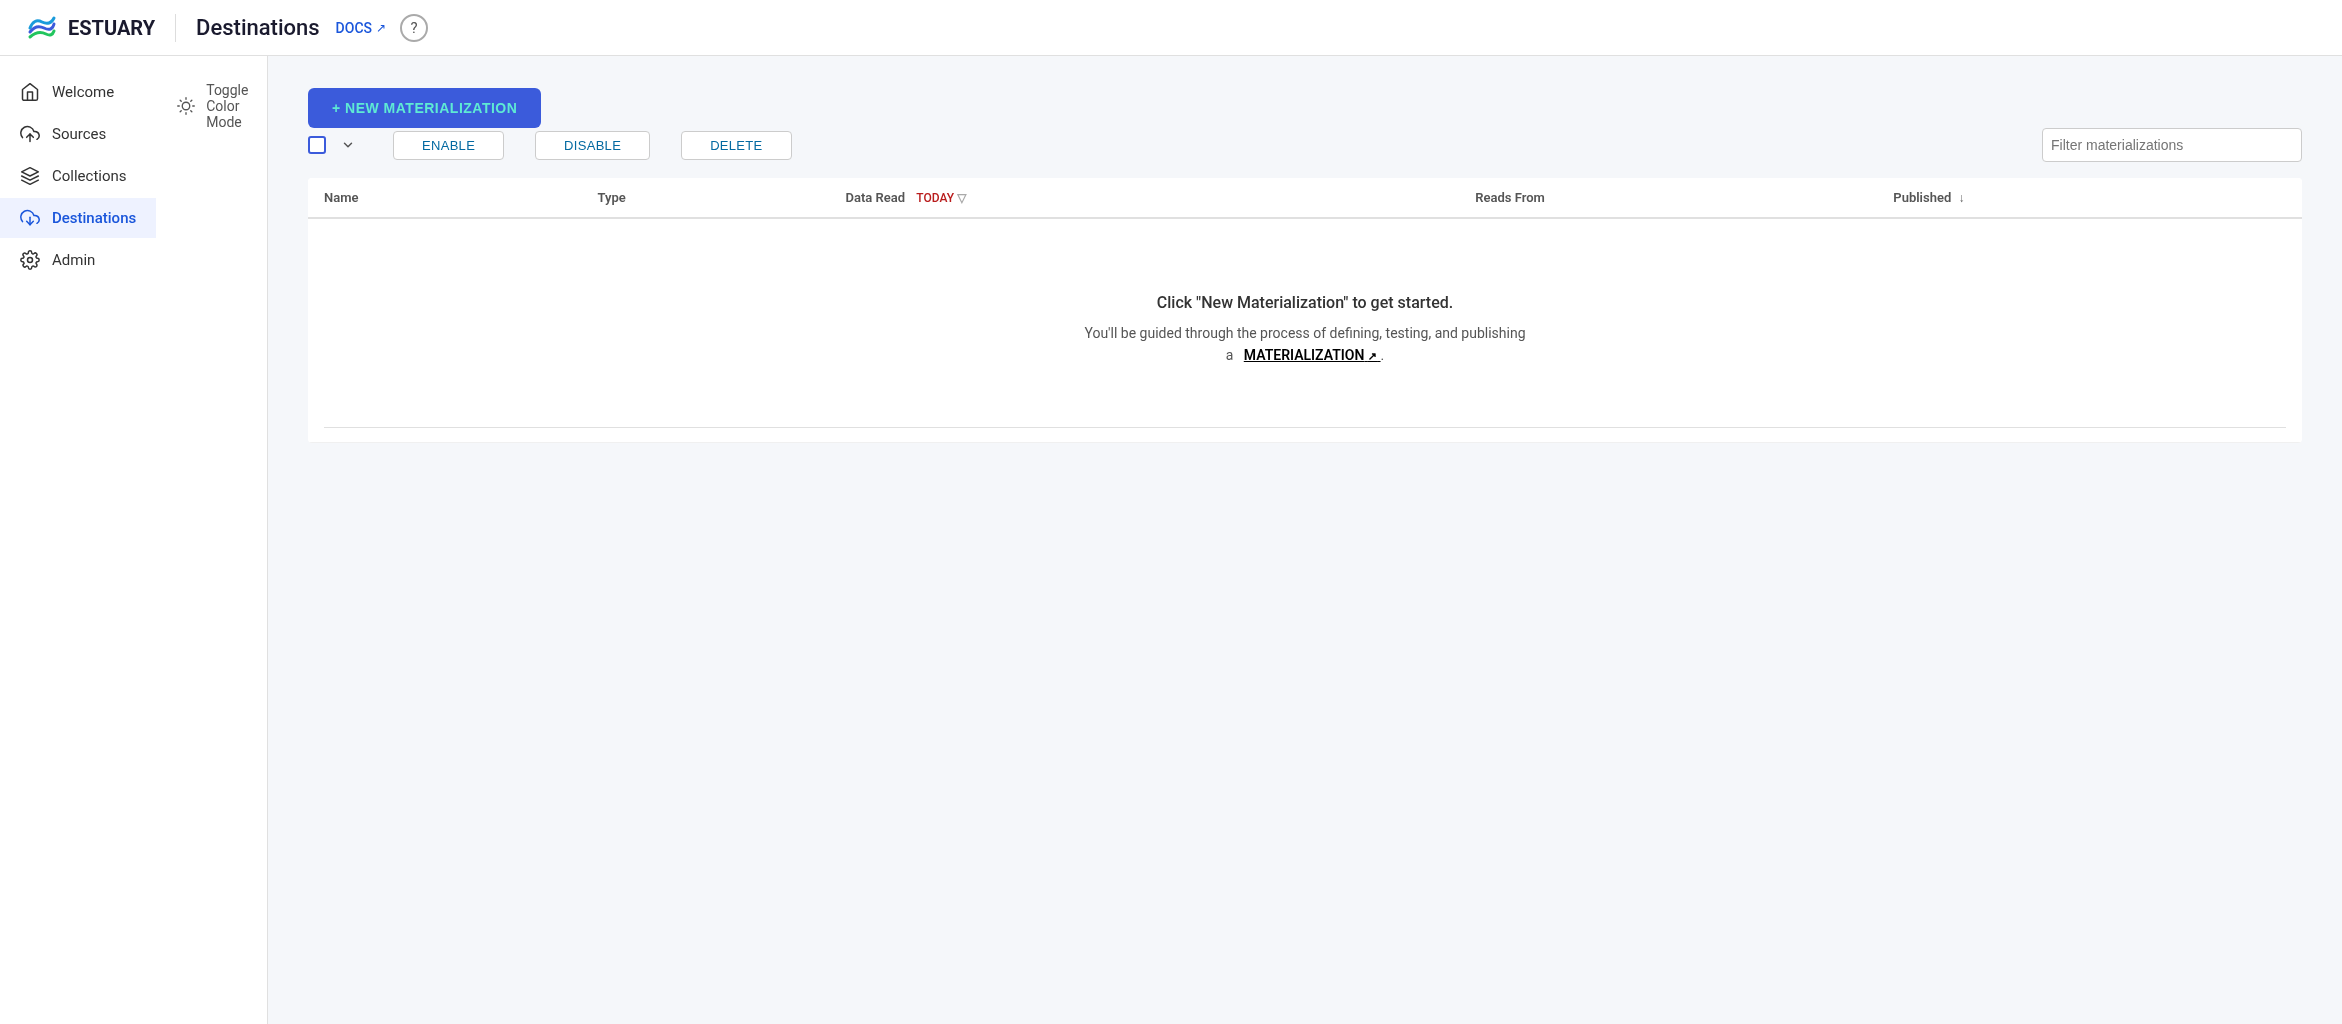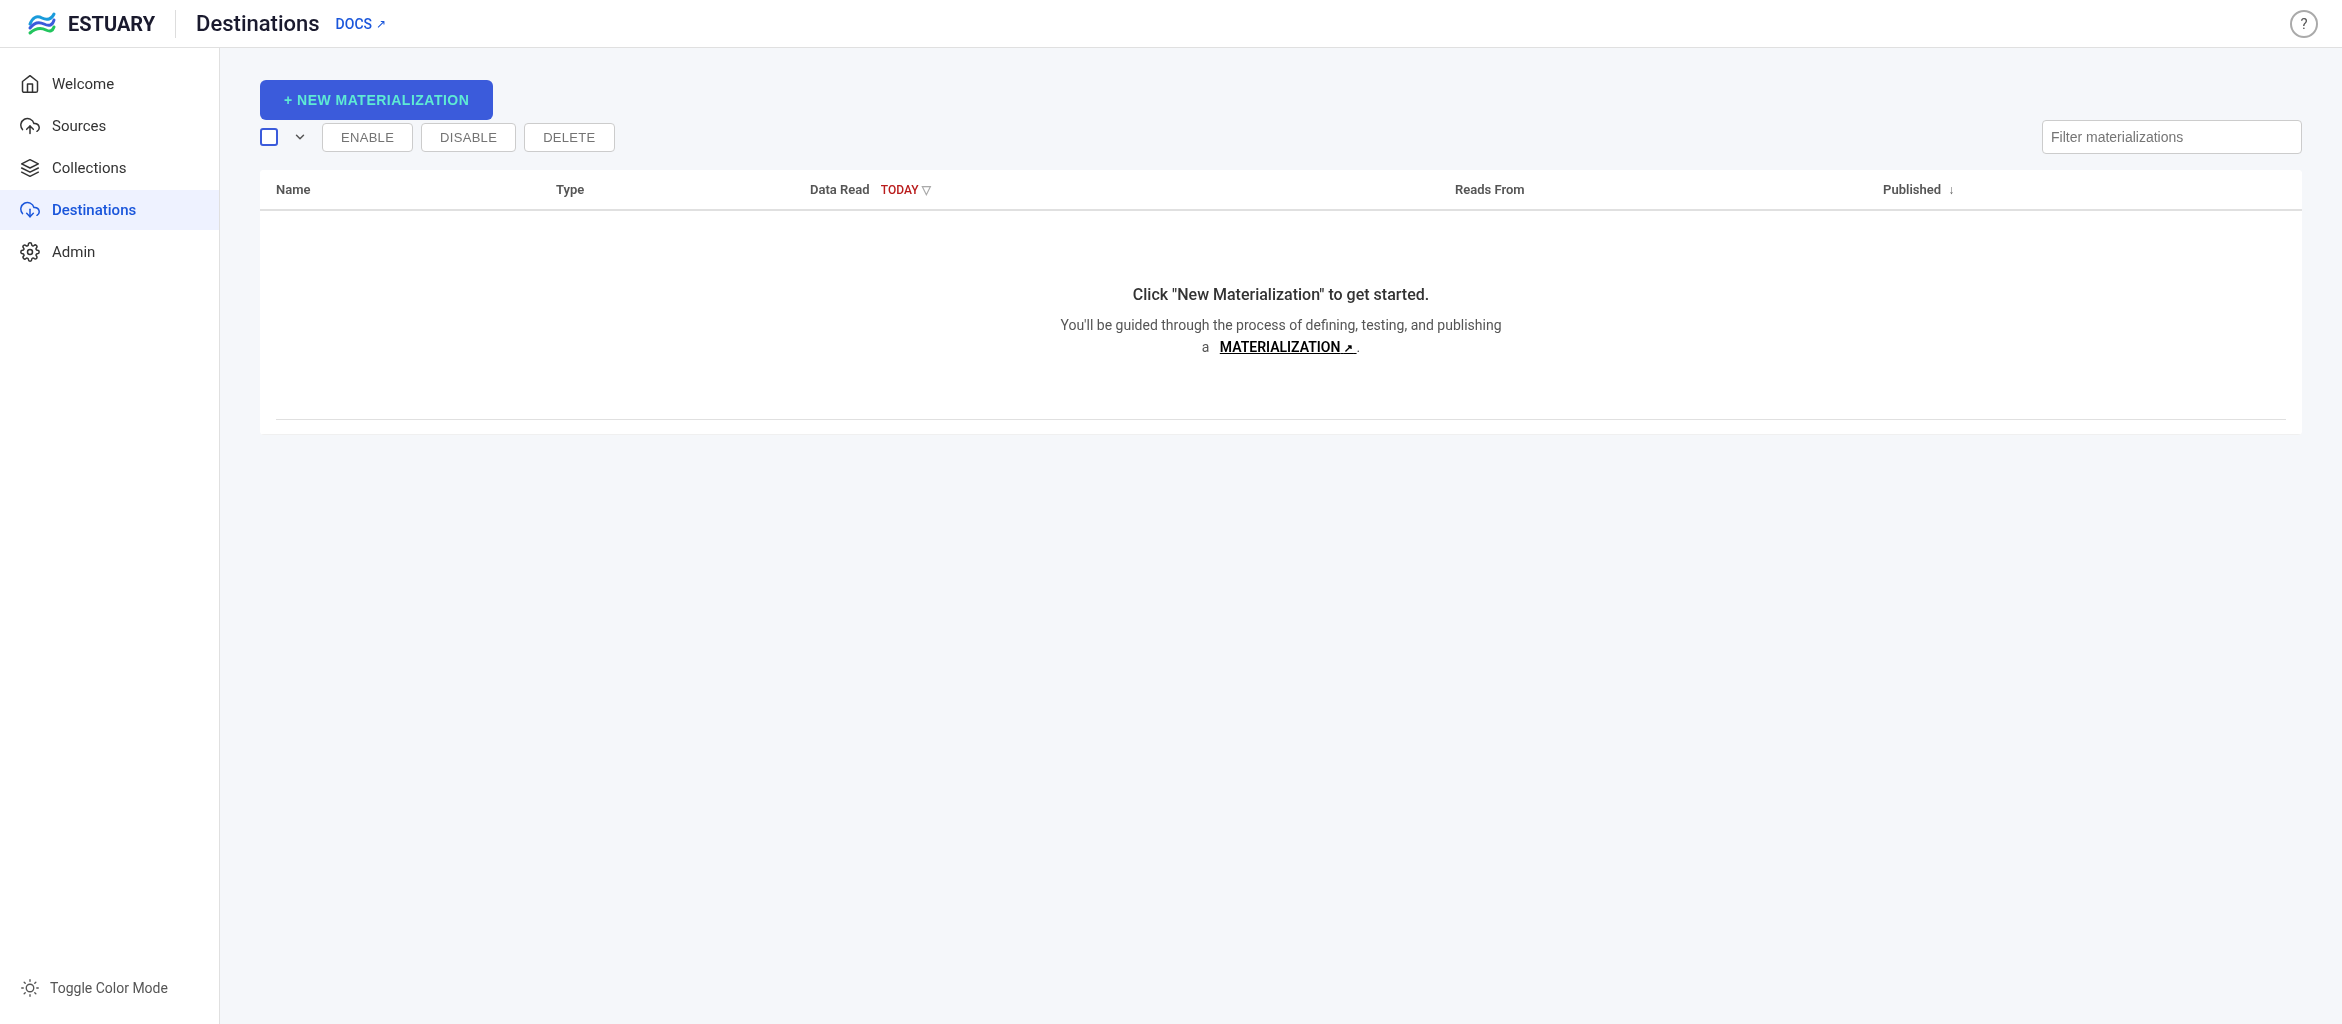--- a/index.html
+++ b/index.html
@@ -1,40 +1,40 @@
 <!DOCTYPE html>
 <html><head>
   <meta charset="utf-8">
   <style>
     * { box-sizing: border-box; margin: 0; padding: 0; }
     body { font-family: -apple-system, BlinkMacSystemFont, 'Segoe UI', Roboto, sans-serif; background: #f5f7fa; display: flex; flex-direction: column; height: 100vh; overflow: hidden; }
 
     
     .top-header {
-      display: flex; align-items: center; justify-content: space-between;
+      display: flex; align-items: center; 
       background: #fff; border-bottom: 1px solid #e0e0e0;
-      padding: 0 24px; height: 48px; flex-shrink: 0; gap: 14px;
+      padding: 0 24px; height: 56px; flex-shrink: 0; gap: 14px;
     }
     .header-left { display: flex; align-items: center; gap: 16px; }
     .logo { display: flex; align-items: center; gap: 8px; font-weight: 700; font-size: 20px; color: #1a1a2e; }
     .logo-icon {
       width: 36px; height: 36px;
     }
     .header-title { font-size: 22px; font-weight: 500; color: #1a1a2e; }
     .docs-link { display: flex; align-items: center; gap: 4px; color: #1a56db; font-size: 14px; text-decoration: none; font-weight: 500; }
     .external-icon { font-size: 12px; }
     .help-icon { width: 28px; height: 28px; border-radius: 50%; border: 2px solid #aaa; display: flex; align-items: center; justify-content: center; color: #555; font-size: 15px; cursor: pointer; }
 
     
     .app-body { display: flex; flex: 1; overflow: hidden; }
 
     
     .sidebar {
-      width: 220px; background: #fff; border-right: 1px solid #e0e0e0;
-      display: flex; flex-direction: column; justify-content: space-between;
+      width: 268px; background: #fff; border-right: 1px solid #e0e0e0;
+      display: flex; flex-direction: row; justify-content: space-between;
       padding: 16px 0; flex-shrink: 0;
     }
     .sidebar-nav { display: flex; flex-direction: column; gap: 2px; }
     .sidebar-item {
       display: flex; align-items: center; gap: 12px;
       padding: 10px 20px; cursor: pointer; font-size: 15px; color: #333;
       border-radius: 0; transition: background 0.15s;
     }
     .sidebar-item.active { background: #eef2ff; color: #1a56db; font-weight: 500; }
     .sidebar-item-icon { width: 20px; height: 20px; display: flex; align-items: center; justify-content: center; color: inherit; flex-shrink: 0; }
@@ -57,22 +57,22 @@
     
     .section-title { font-size: 20px; font-weight: 400; color: #222; margin-top: 28px; margin-bottom: 20px; }
 
     
     .table-controls { display: flex; align-items: center; gap: 8px; margin-bottom: 16px; justify-content: space-between; }
     .table-controls-left { display: flex; align-items: center; gap: 8px; }
     .checkbox-select { width: 18px; height: 18px; border: 2px solid #3b5bdb; border-radius: 3px; cursor: pointer; display: flex; align-items: center; justify-content: center; background: #fff; }
     .dropdown-arrow { width: 28px; height: 28px; display: flex; align-items: center; justify-content: center; cursor: pointer; color: #555; }
 
     .action-btn {
-      padding: 6px 18px; border: 1px solid #ccc; background: #fff; border-radius: 4px;
-      font-size: 13px; color: #737373; cursor: pointer; font-weight: 500; text-transform: uppercase; letter-spacing: 0.3px;
+      padding: 6px 28px; border: 1px solid #ccc; background: #fff; border-radius: 4px;
+      font-size: 13px; color: #0369a1; cursor: pointer; font-weight: 500; text-transform: uppercase; letter-spacing: 0.3px; margin-left: 23px;
     }
 
     .filter-input {
       padding: 8px 8px; border: 1px solid #ccc; border-radius: 4px;
       font-size: 14px; color: #888; width: 260px; outline: none;
       background: #fff;
     }
 
     
     .mat-table { width: 100%; border-collapse: collapse; background: #fff; border-radius: 4px; overflow: hidden; }

